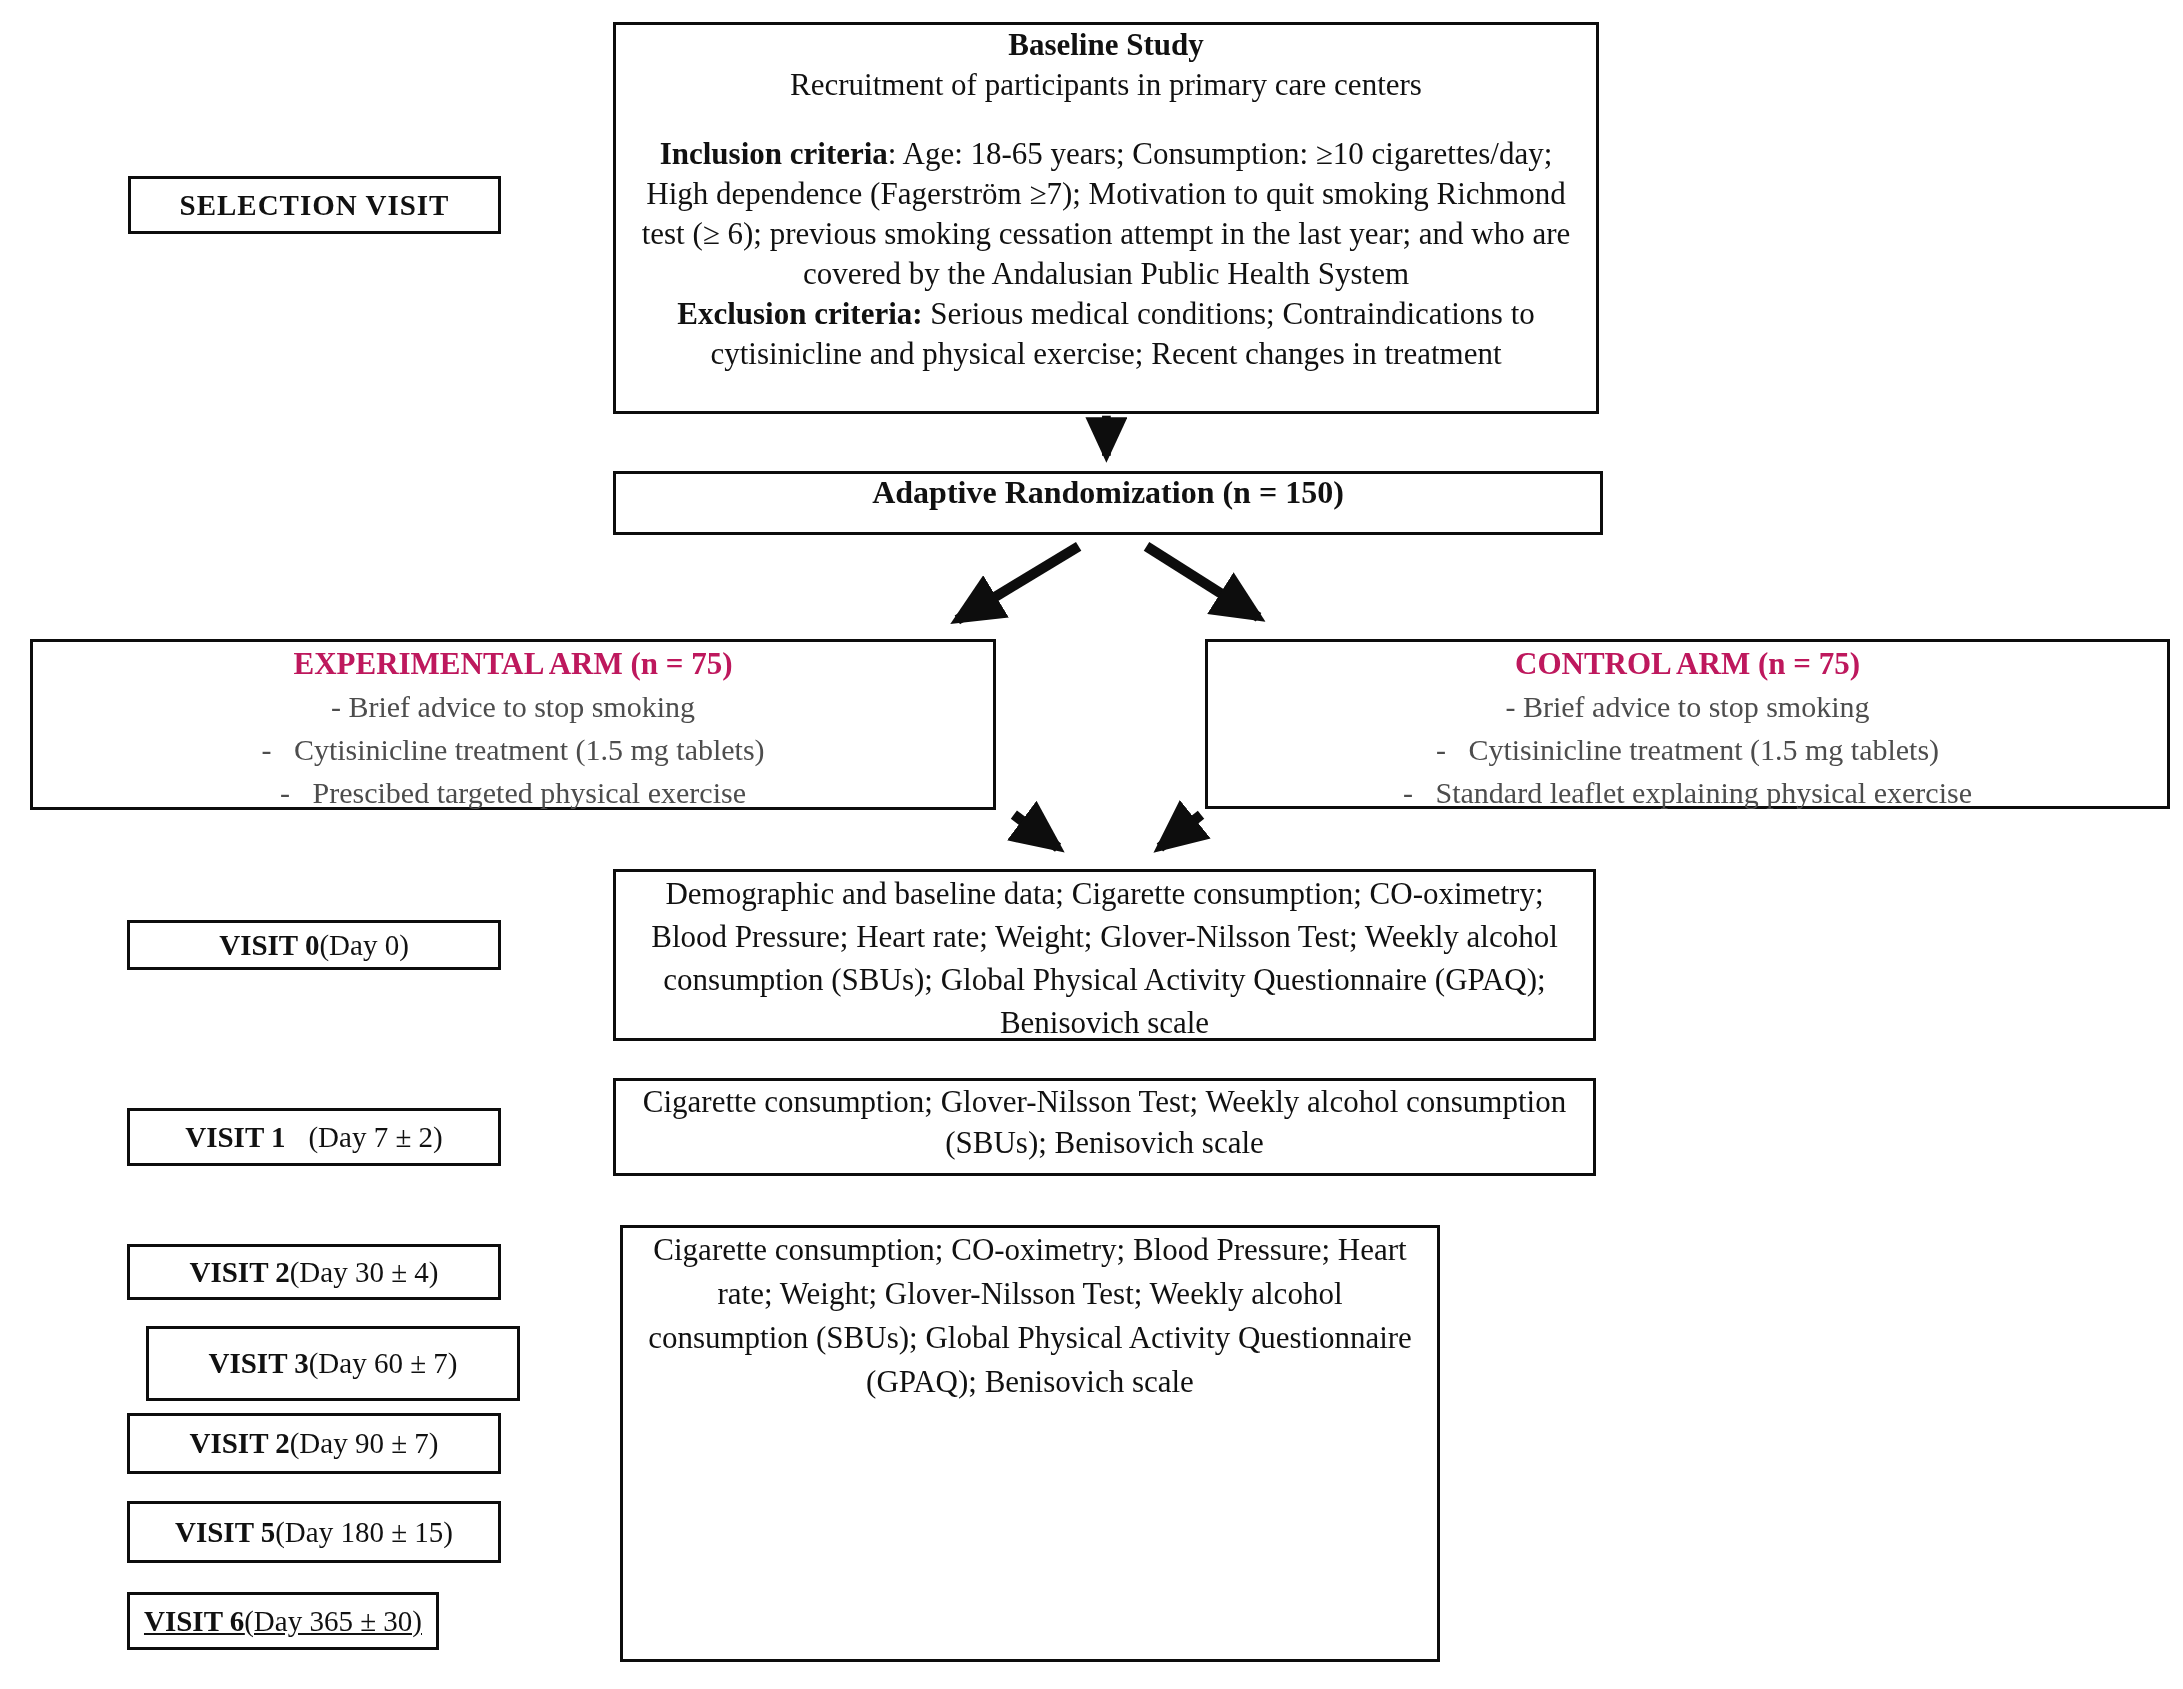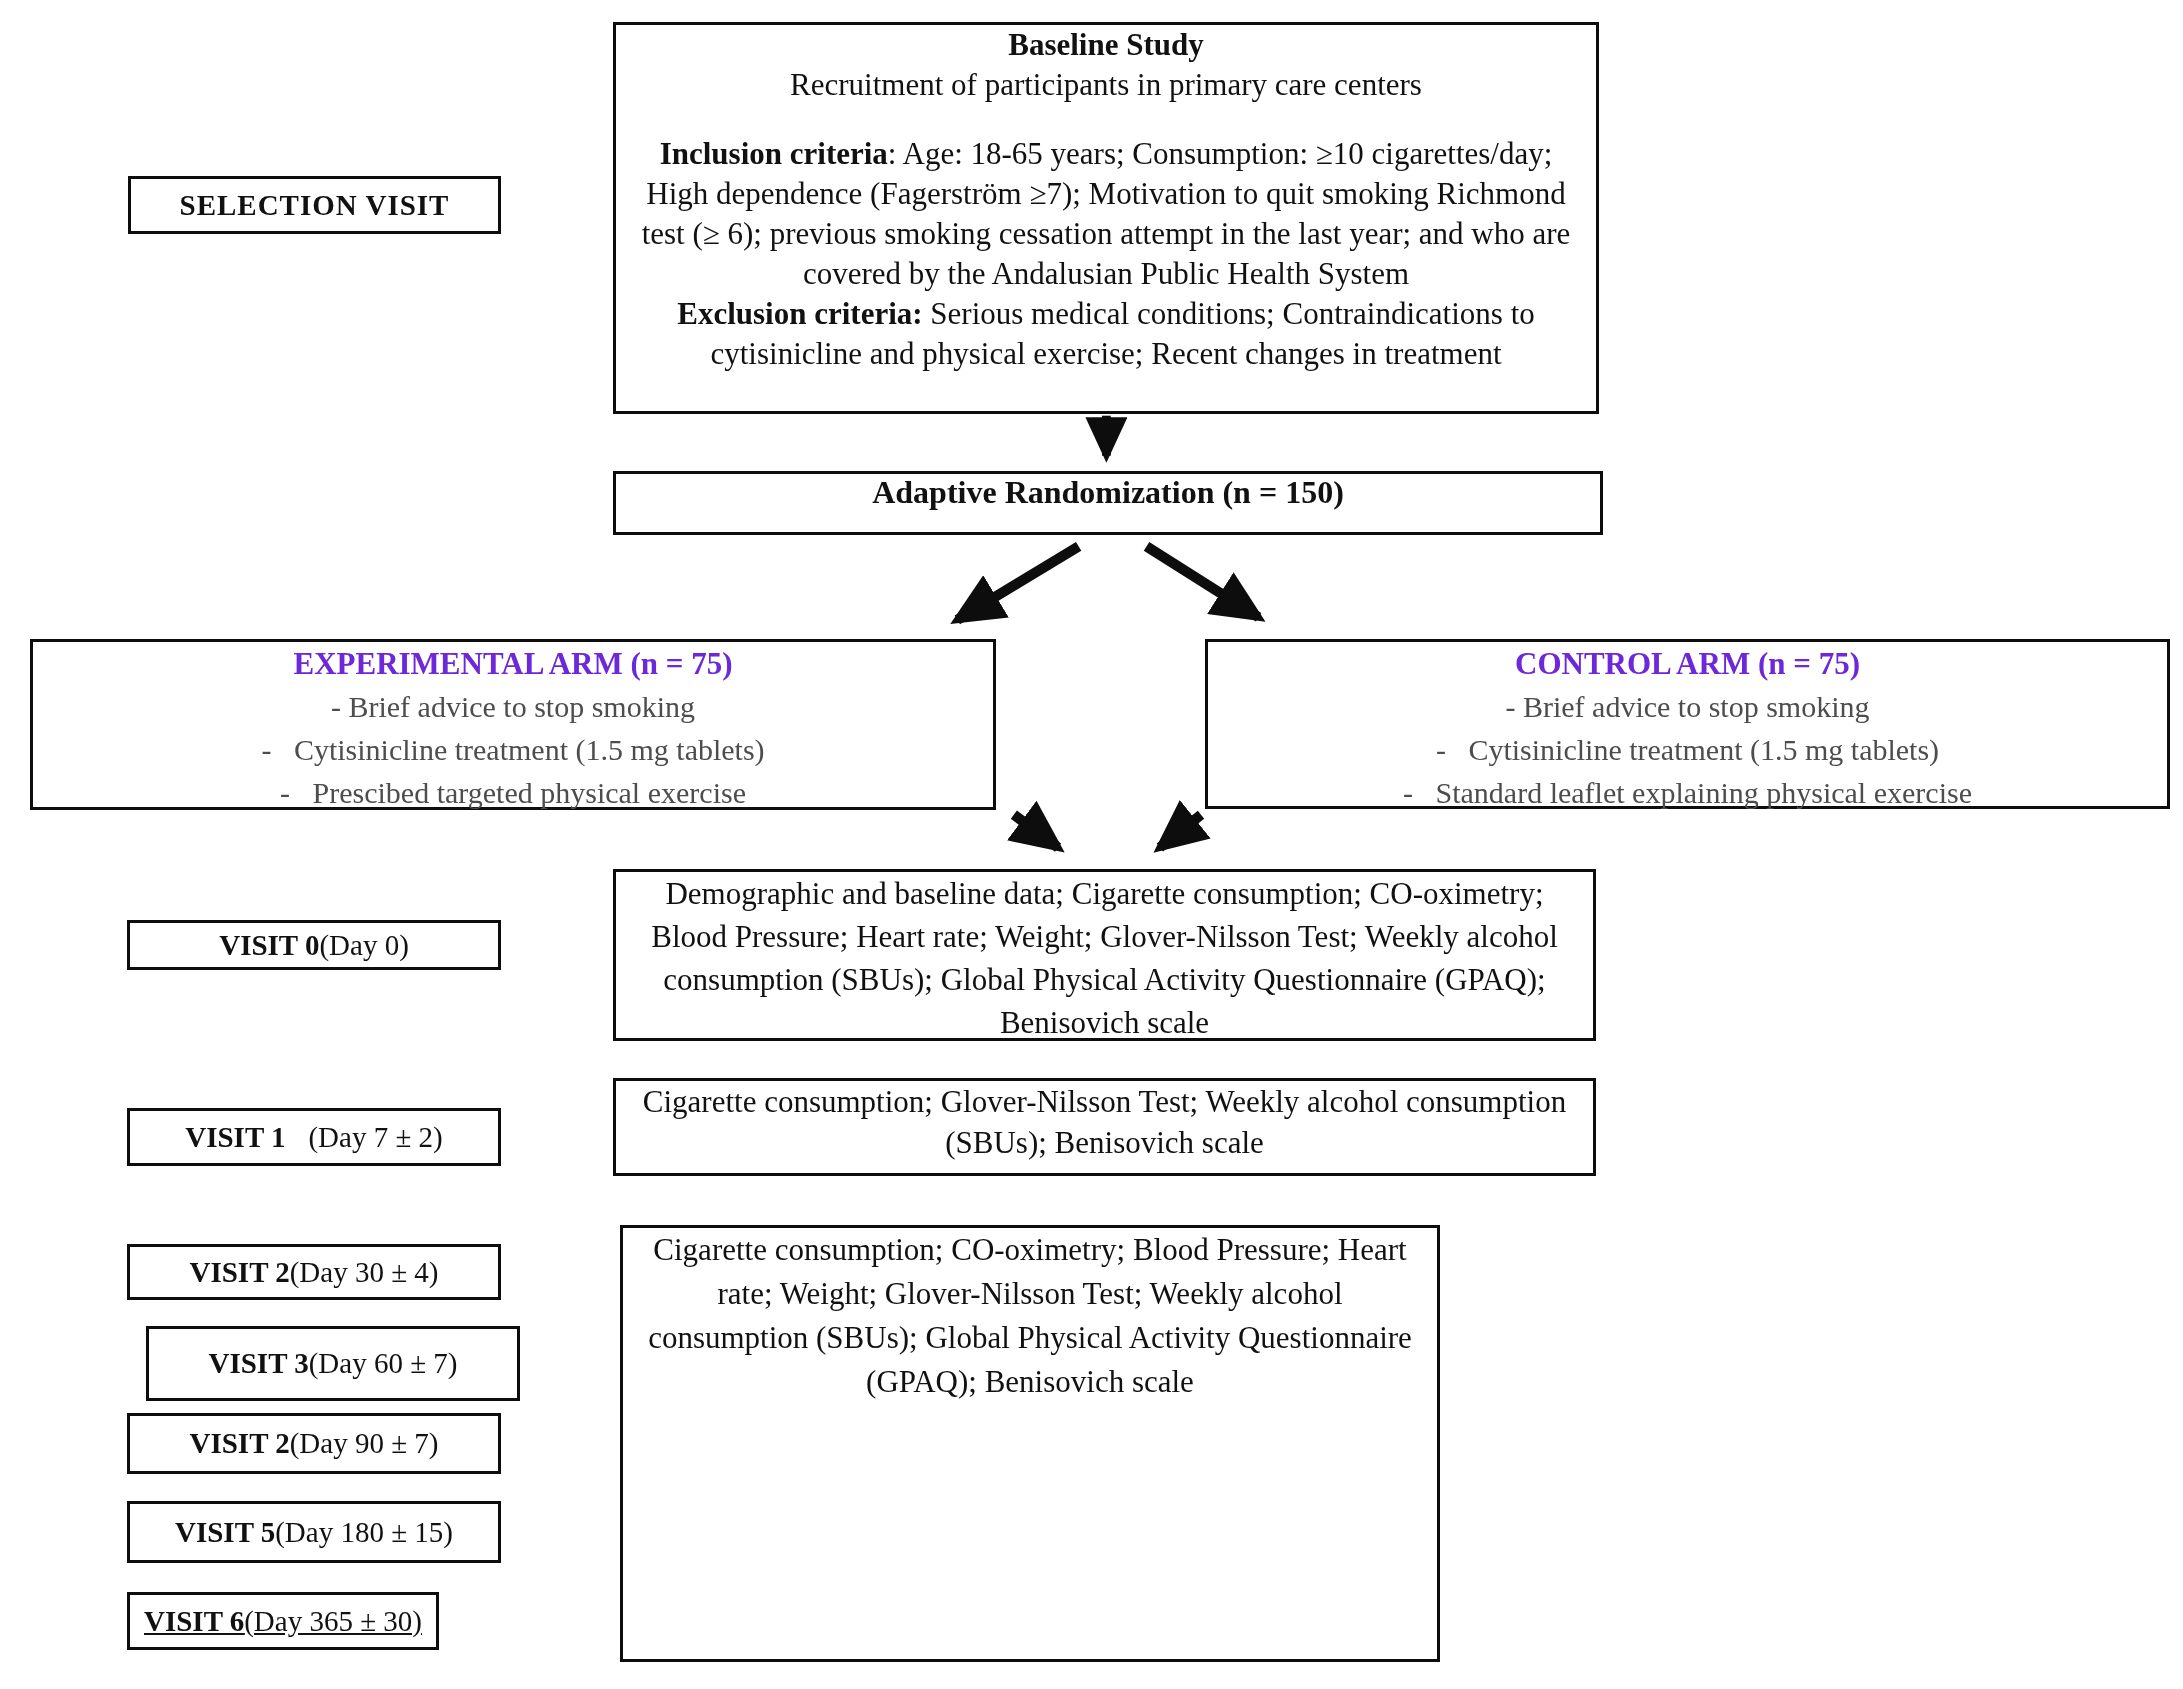--- a/index.html
+++ b/index.html
@@ -50,21 +50,21 @@
   #baseline-box .para b{font-weight:bold;}
 
   #randomization-box{
     left:613px;top:471px;width:990px;height:64px;
     font-weight:bold;font-size:32px;
   }
 
   .arm-box{font-size:30px;line-height:43px;padding:0 10.3px;}
   #experimental-arm-box{left:30px;top:639px;width:966px;height:171px;}
   #control-arm-box{left:1205px;top:639px;width:965px;height:170px;}
-  .arm-title{font-weight:bold;font-size:31px;color:#6d28d9;}
+  .arm-title{font-weight:bold;font-size:31px;color:#be185d;}
   .arm-item{color:#4d4d4d;}
 
   #visit0-box{left:613px;top:869px;width:983px;height:172px;font-size:31px;line-height:43px;padding:0 8px;}
   #visit1-box{left:613px;top:1078px;width:983px;height:98px;font-size:31px;line-height:41px;padding:0 22.6px;}
   #visits26-box{left:620px;top:1225px;width:820px;height:437px;font-size:31px;line-height:44px;padding:0 25px;}
 
   #arrow-layer{position:absolute;left:0;top:0;width:2183px;height:1690px;pointer-events:none;}
 </style>
 </head>
 <body>

